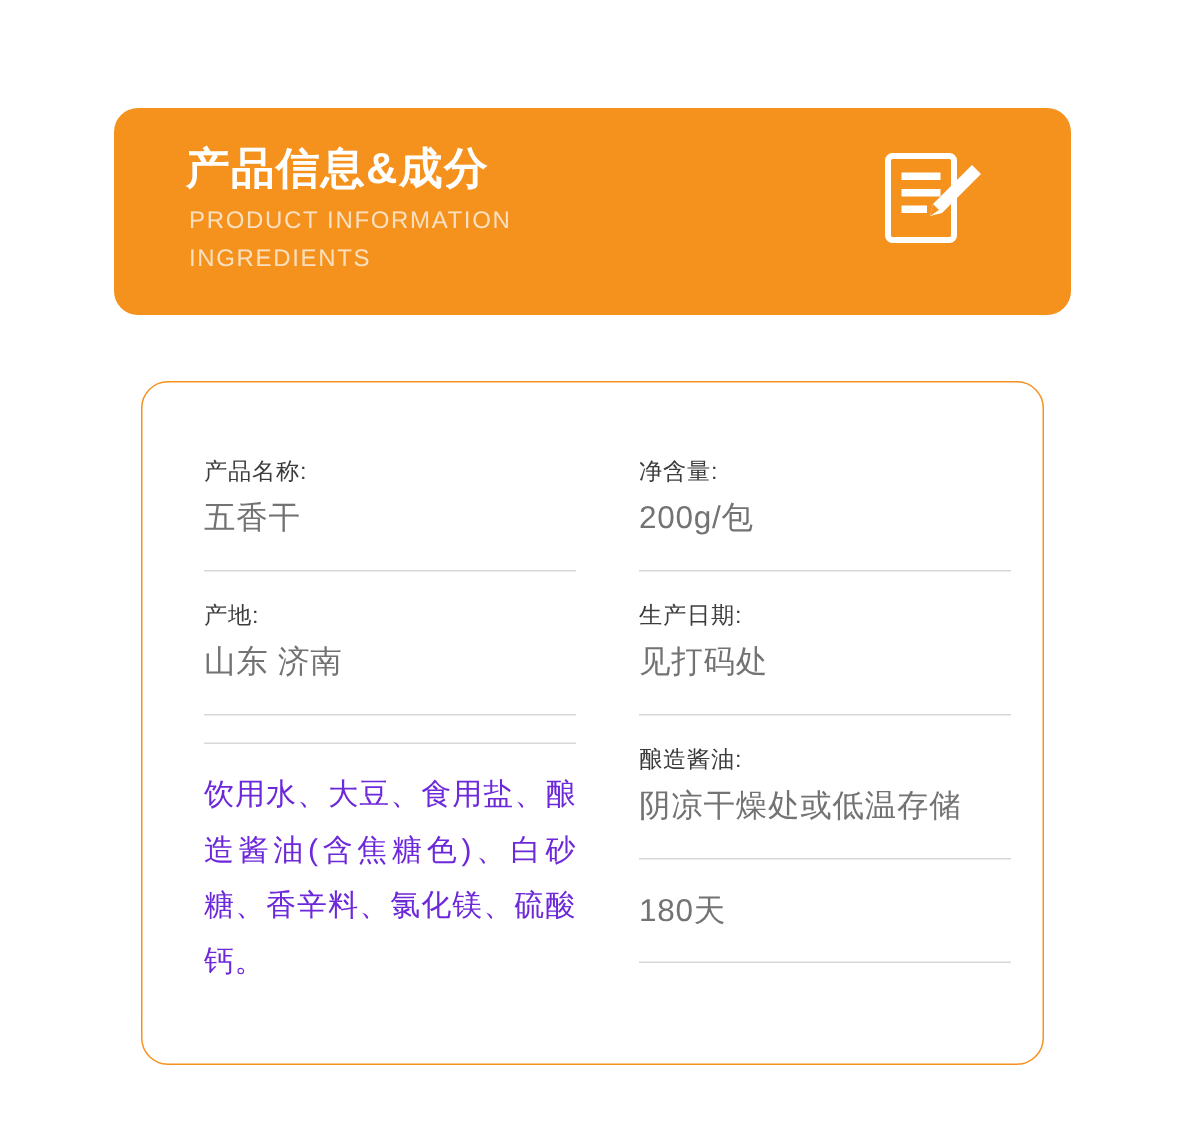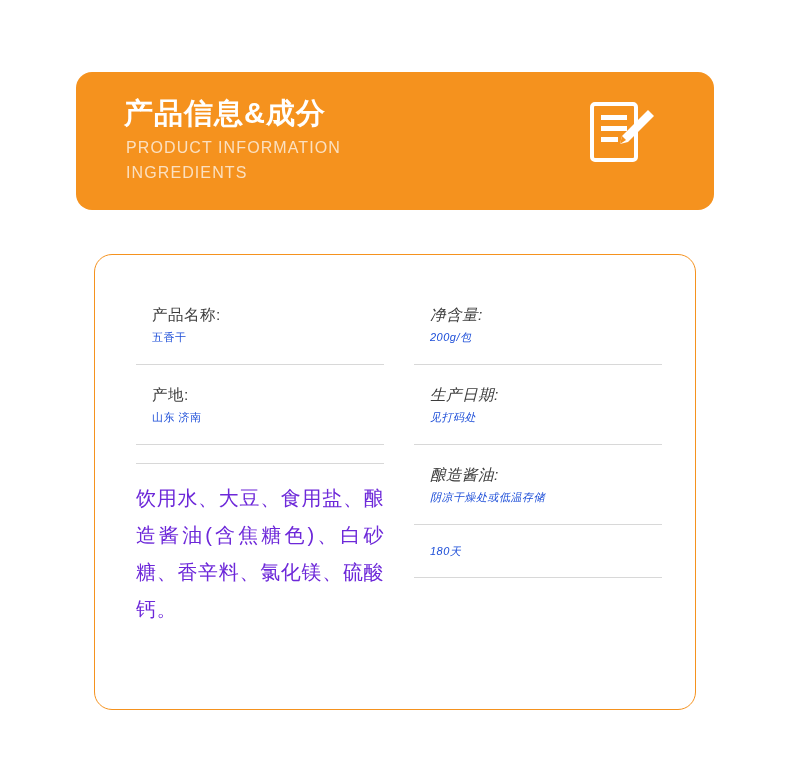--- a/index.html
+++ b/index.html
@@ -73,32 +73,32 @@
     top: 0;
     width: 100%;
     height: 100%;
   }
   .col {
     position: absolute;
     top: 48px;
     width: 248px;
   }
   .col-left { left: 41px; }
-  .col-right { left: 319px; font-style: italic; }
+  .col-right { left: 331px; }
 
-  .field { margin-bottom: 0; margin-left: 16px; }
+  .field { margin-bottom: 0; }
   .f-label {
     font-size: 15.5px;
     color: #3c3c3c;
     line-height: 1.5;
     letter-spacing: 0.5px;
   }
   .f-value {
-    font-size: 11px;
-    color: #1d4ed8;
+    font-size: 21px;
+    color: #737373;
     line-height: 1.6;
     letter-spacing: 0.5px;
     margin-top: 3px;
   }
   .rule {
     height: 1px;
     background: #d8d8d8;
     margin: 17px 0 18px 0;
   }
   .rule.tight { margin: 15px 0 16px 0; }

